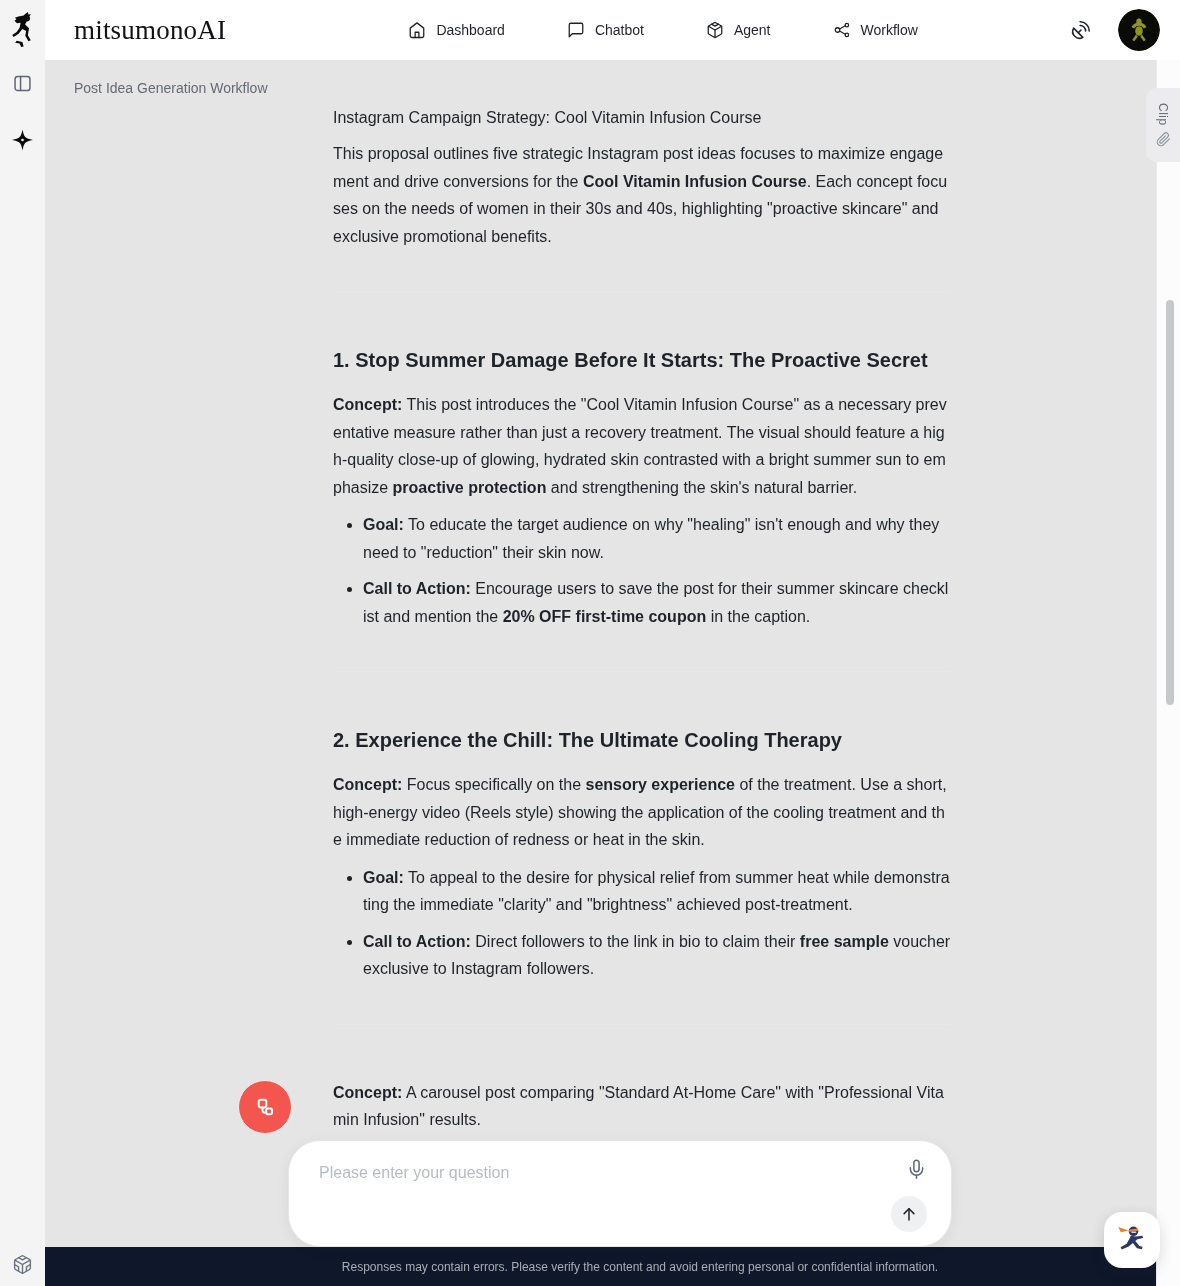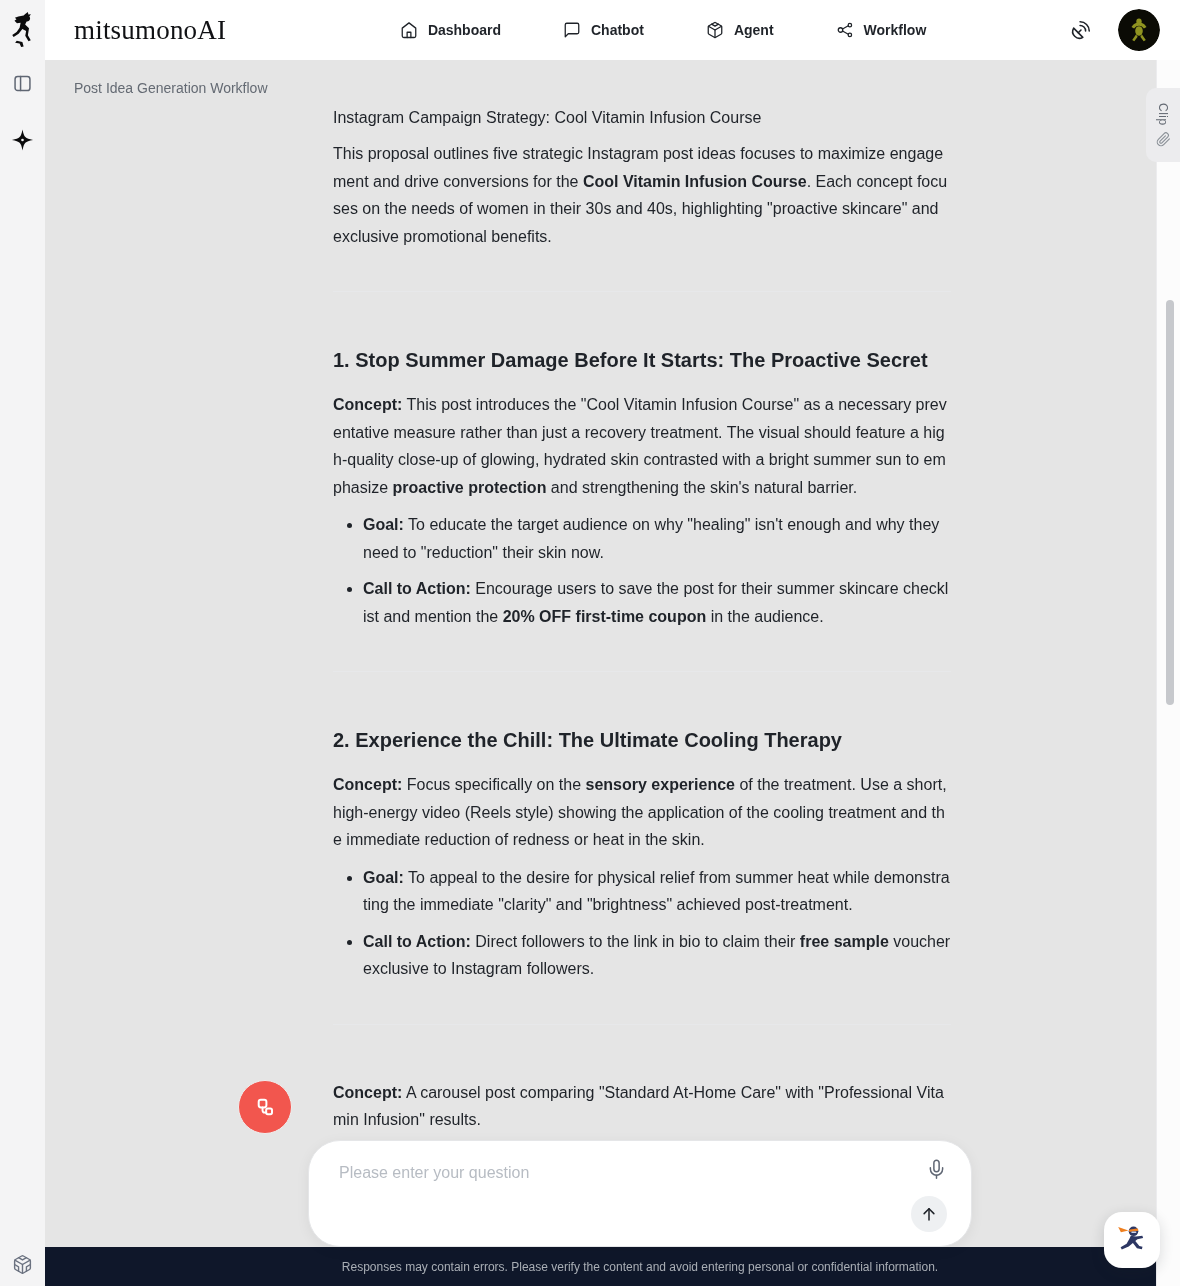--- a/index.html
+++ b/index.html
@@ -25,21 +25,21 @@
 
   
   .header {
     position:absolute; left:45px; right:0; top:0; height:60px;
     background:#fff; display:flex; align-items:center; z-index:20;
   }
   .brand {
     font-family:"Liberation Serif", serif;
     font-size:27px; color:#101114; margin-left:29px; letter-spacing:.2px;
   }
-  .nav { flex:1; display:flex; justify-content:center; gap:62px; margin-left:30px;font-weight:bold; }
+  .nav { flex:1; display:flex; justify-content:center; gap:62px; margin-left:30px; }
   .nav-item { display:flex; align-items:center; gap:10px; cursor:pointer; color:#1f2329; }
   .nav-item .lbl { font-size:14px; }
   .header-right { display:flex; align-items:center; gap:26px; margin-right:20px; }
   .sat-btn { background:none;border:none;cursor:pointer;color:#1f2329; }
   .avatar { width:42px; height:42px; border-radius:50%; overflow:hidden; cursor:pointer; }
 
   
   .content { position:absolute; left:45px; top:60px; right:24px; bottom:0; background:#e5e5e5; overflow:hidden; }
   .breadcrumb { margin:20px 0 0 29px; font-size:14px; color:#646a73; }
   .message { display:flex; padding:10px 205px 0 193px; gap:41px;align-items:flex-end; }
@@ -71,21 +71,21 @@
     display:flex; flex-direction:column; align-items:center; justify-content:center;
     gap:7px; cursor:pointer;
   }
   .clip-tab .clip-lbl {
     writing-mode:vertical-rl; font-size:12px; color:#646a73; letter-spacing:.5px;
   }
   .clip-tab .clip-icon { color:#8a9097; }
 
   
   .composer {
-    position:absolute; left:308px; top:1140px; width:664px; height:107px;
+    position:absolute; left:288px; top:1140px; width:664px; height:107px;
     background:#fff; border:1px solid #e5e6e8; border-radius:32px;
     box-shadow:0 3px 14px rgba(31,35,41,.06); z-index:50;
   }
   .composer textarea {
     position:absolute; left:30px; top:20px; width:540px; height:64px;
     border:none; outline:none; resize:none; background:transparent;
     font-family:"Liberation Sans", sans-serif; font-size:16px; line-height:24px; color:#1f2329;
   }
   .composer textarea::placeholder { color:#b7bcc3; }
   .mic-btn {
@@ -230,21 +230,21 @@
     </div>
     <div class="msg-body">
       <p class="msg-title">Instagram Campaign Strategy: Cool Vitamin Infusion Course</p>
       <p><span>This proposal outlines five strategic Instagram post ideas focuses to maximize engagement and drive conversions for the </span><b>Cool Vitamin Infusion Course</b><span>. Each concept focuses on the needs of women in their 30s and 40s, highlighting "proactive skincare" and exclusive promotional benefits.</span></p>
 
       <hr>
       <h3>1. Stop Summer Damage Before It Starts: The Proactive Secret</h3>
       <p><b>Concept:</b><span> This post introduces the "Cool Vitamin Infusion Course" as a necessary preventative measure rather than just a recovery treatment. The visual should feature a high-quality close-up of glowing, hydrated skin contrasted with a bright summer sun to emphasize </span><b>proactive protection</b><span> and strengthening the skin's natural barrier.</span></p>
       <ul>
         <li><b>Goal:</b><span> To educate the target audience on why "healing" isn't enough and why they need to "reduction" their skin now.</span></li>
-        <li><b>Call to Action:</b><span> Encourage users to save the post for their summer skincare checklist and mention the </span><b>20% OFF first-time coupon</b><span> in the audience.</span></li>
+        <li><b>Call to Action:</b><span> Encourage users to save the post for their summer skincare checklist and mention the </span><b>20% OFF first-time coupon</b><span> in the caption.</span></li>
       </ul>
 
       <hr>
       <h3>2. Experience the Chill: The Ultimate Cooling Therapy</h3>
       <p><b>Concept:</b><span> Focus specifically on the </span><b>sensory experience</b><span> of the treatment. Use a short, high-energy video (Reels style) showing the application of the cooling treatment and the immediate reduction of redness or heat in the skin.</span></p>
       <ul>
         <li><b>Goal:</b><span> To appeal to the desire for physical relief from summer heat while demonstrating the immediate "clarity" and "brightness" achieved post-treatment.</span></li>
         <li><b>Call to Action:</b><span> Direct followers to the link in bio to claim their </span><b>free sample</b><span> voucher exclusive to Instagram followers.</span></li>
       </ul>
 

